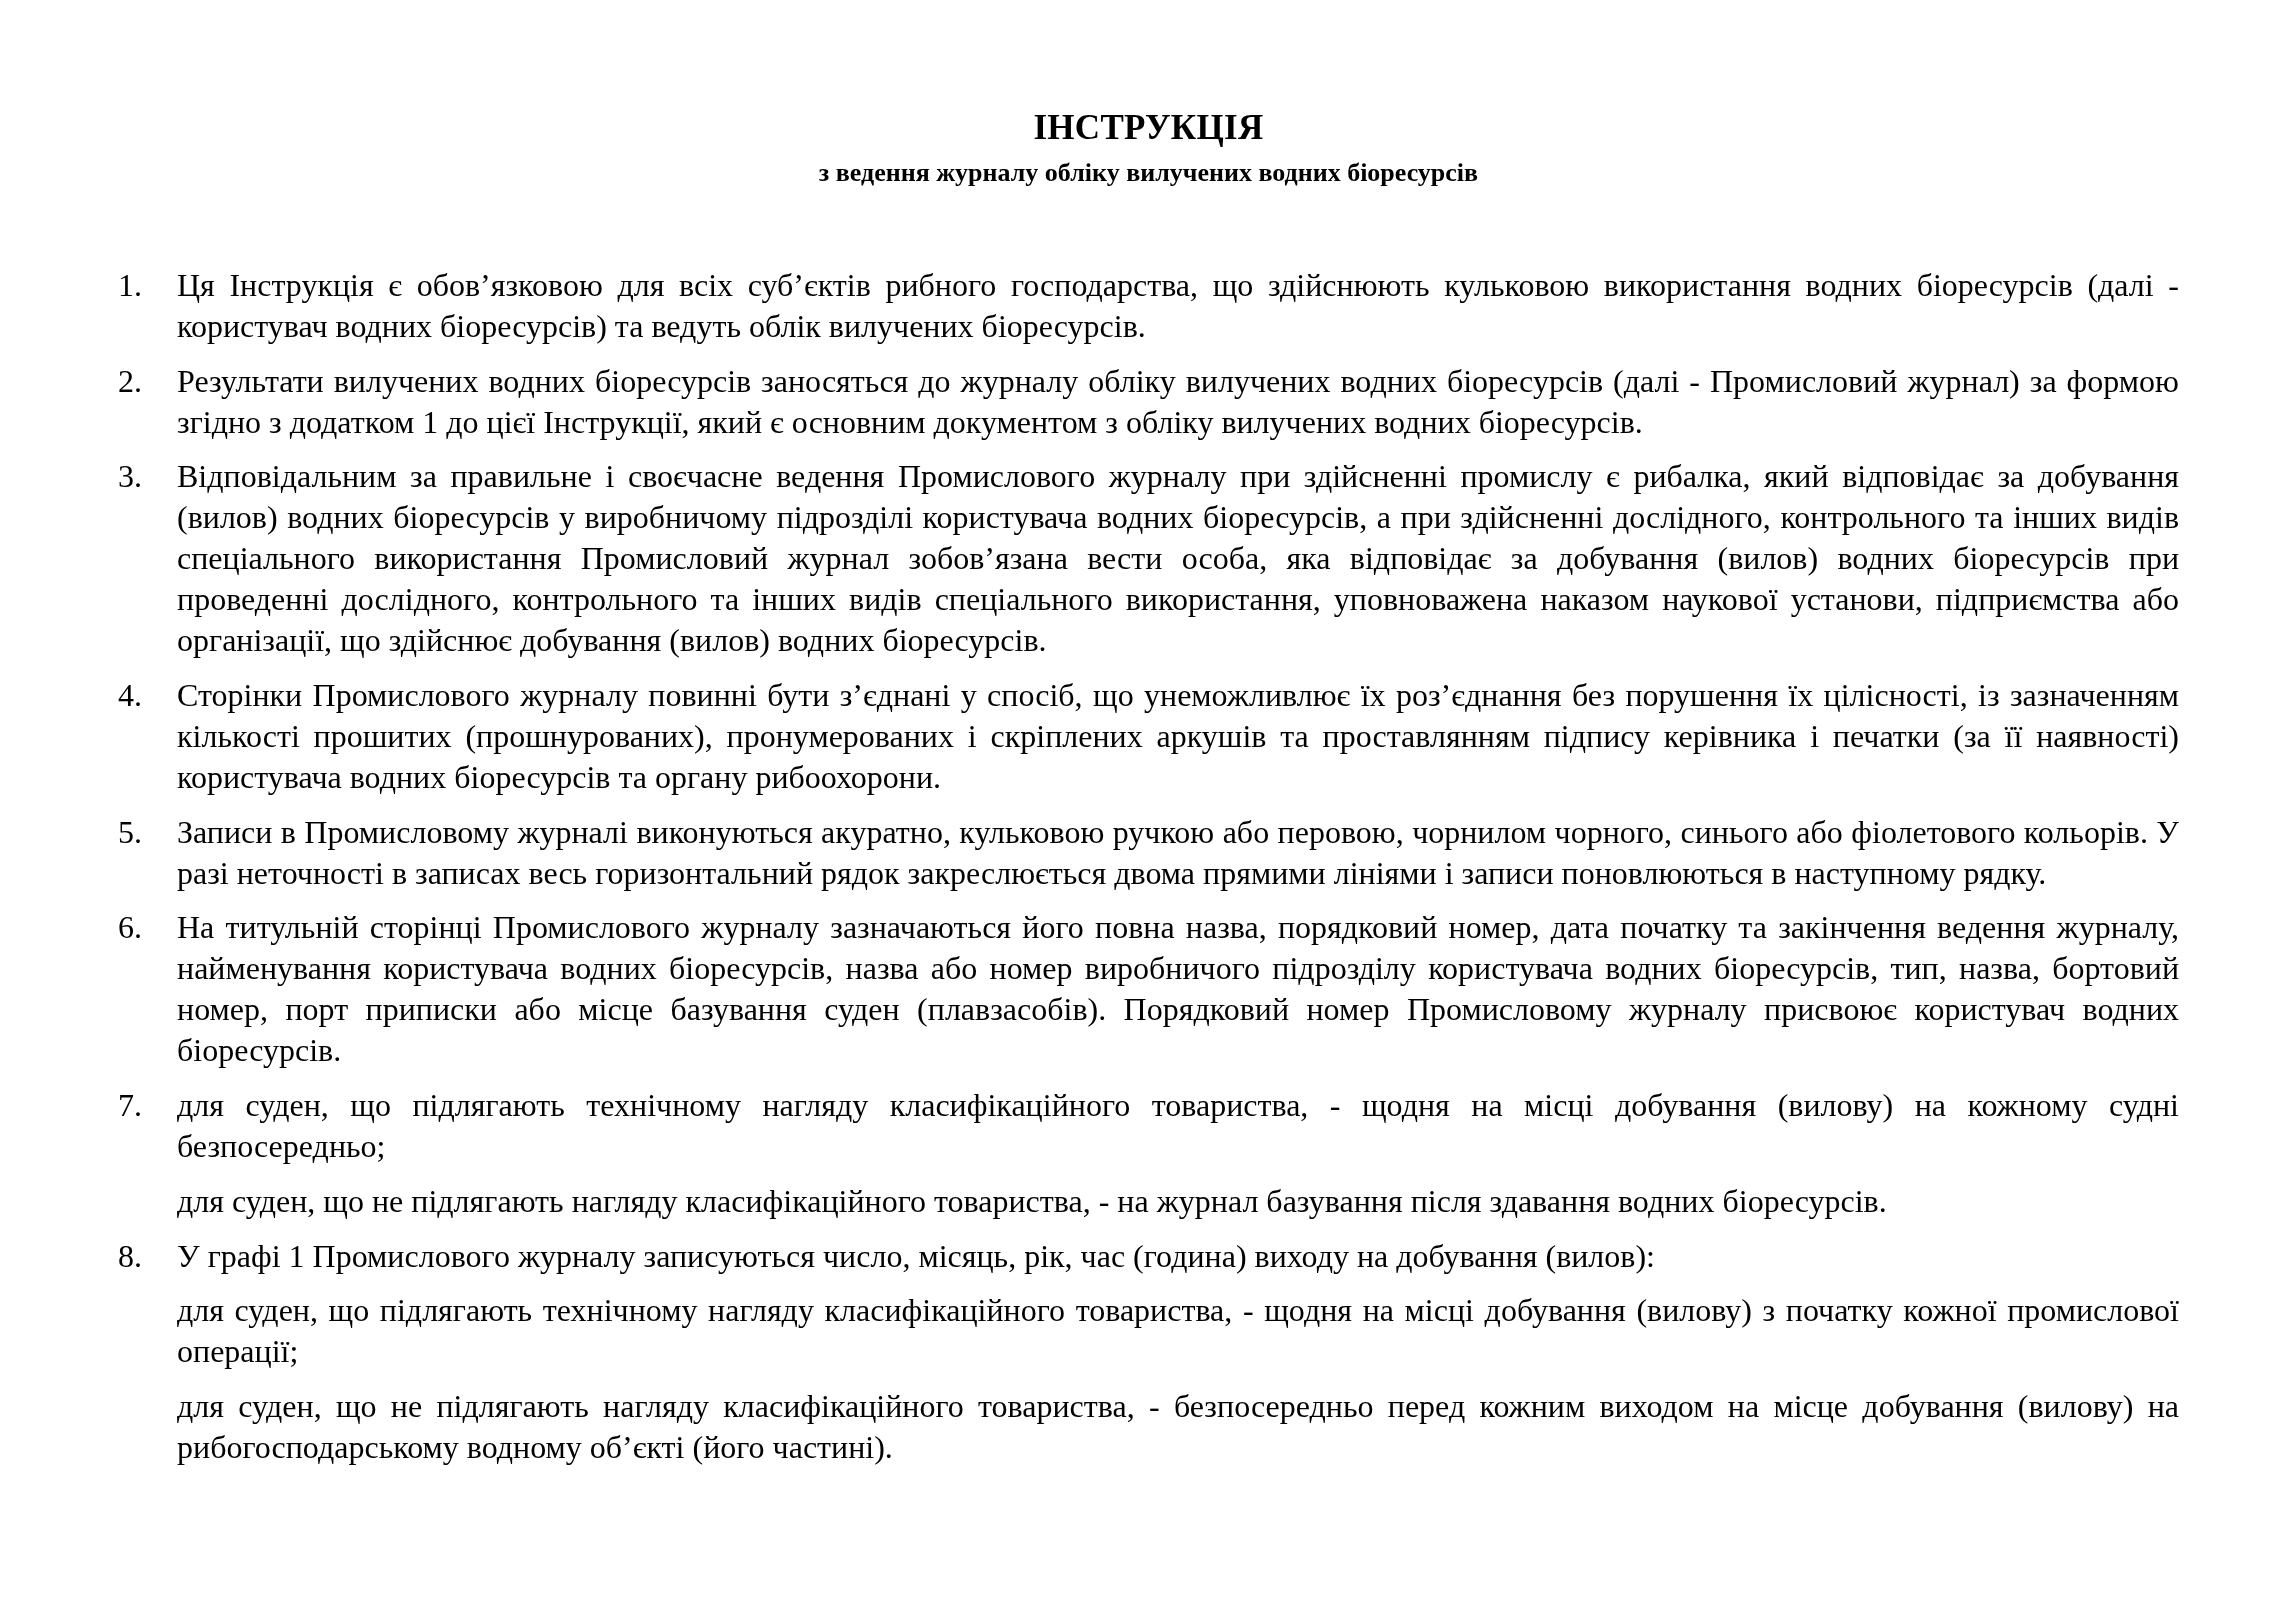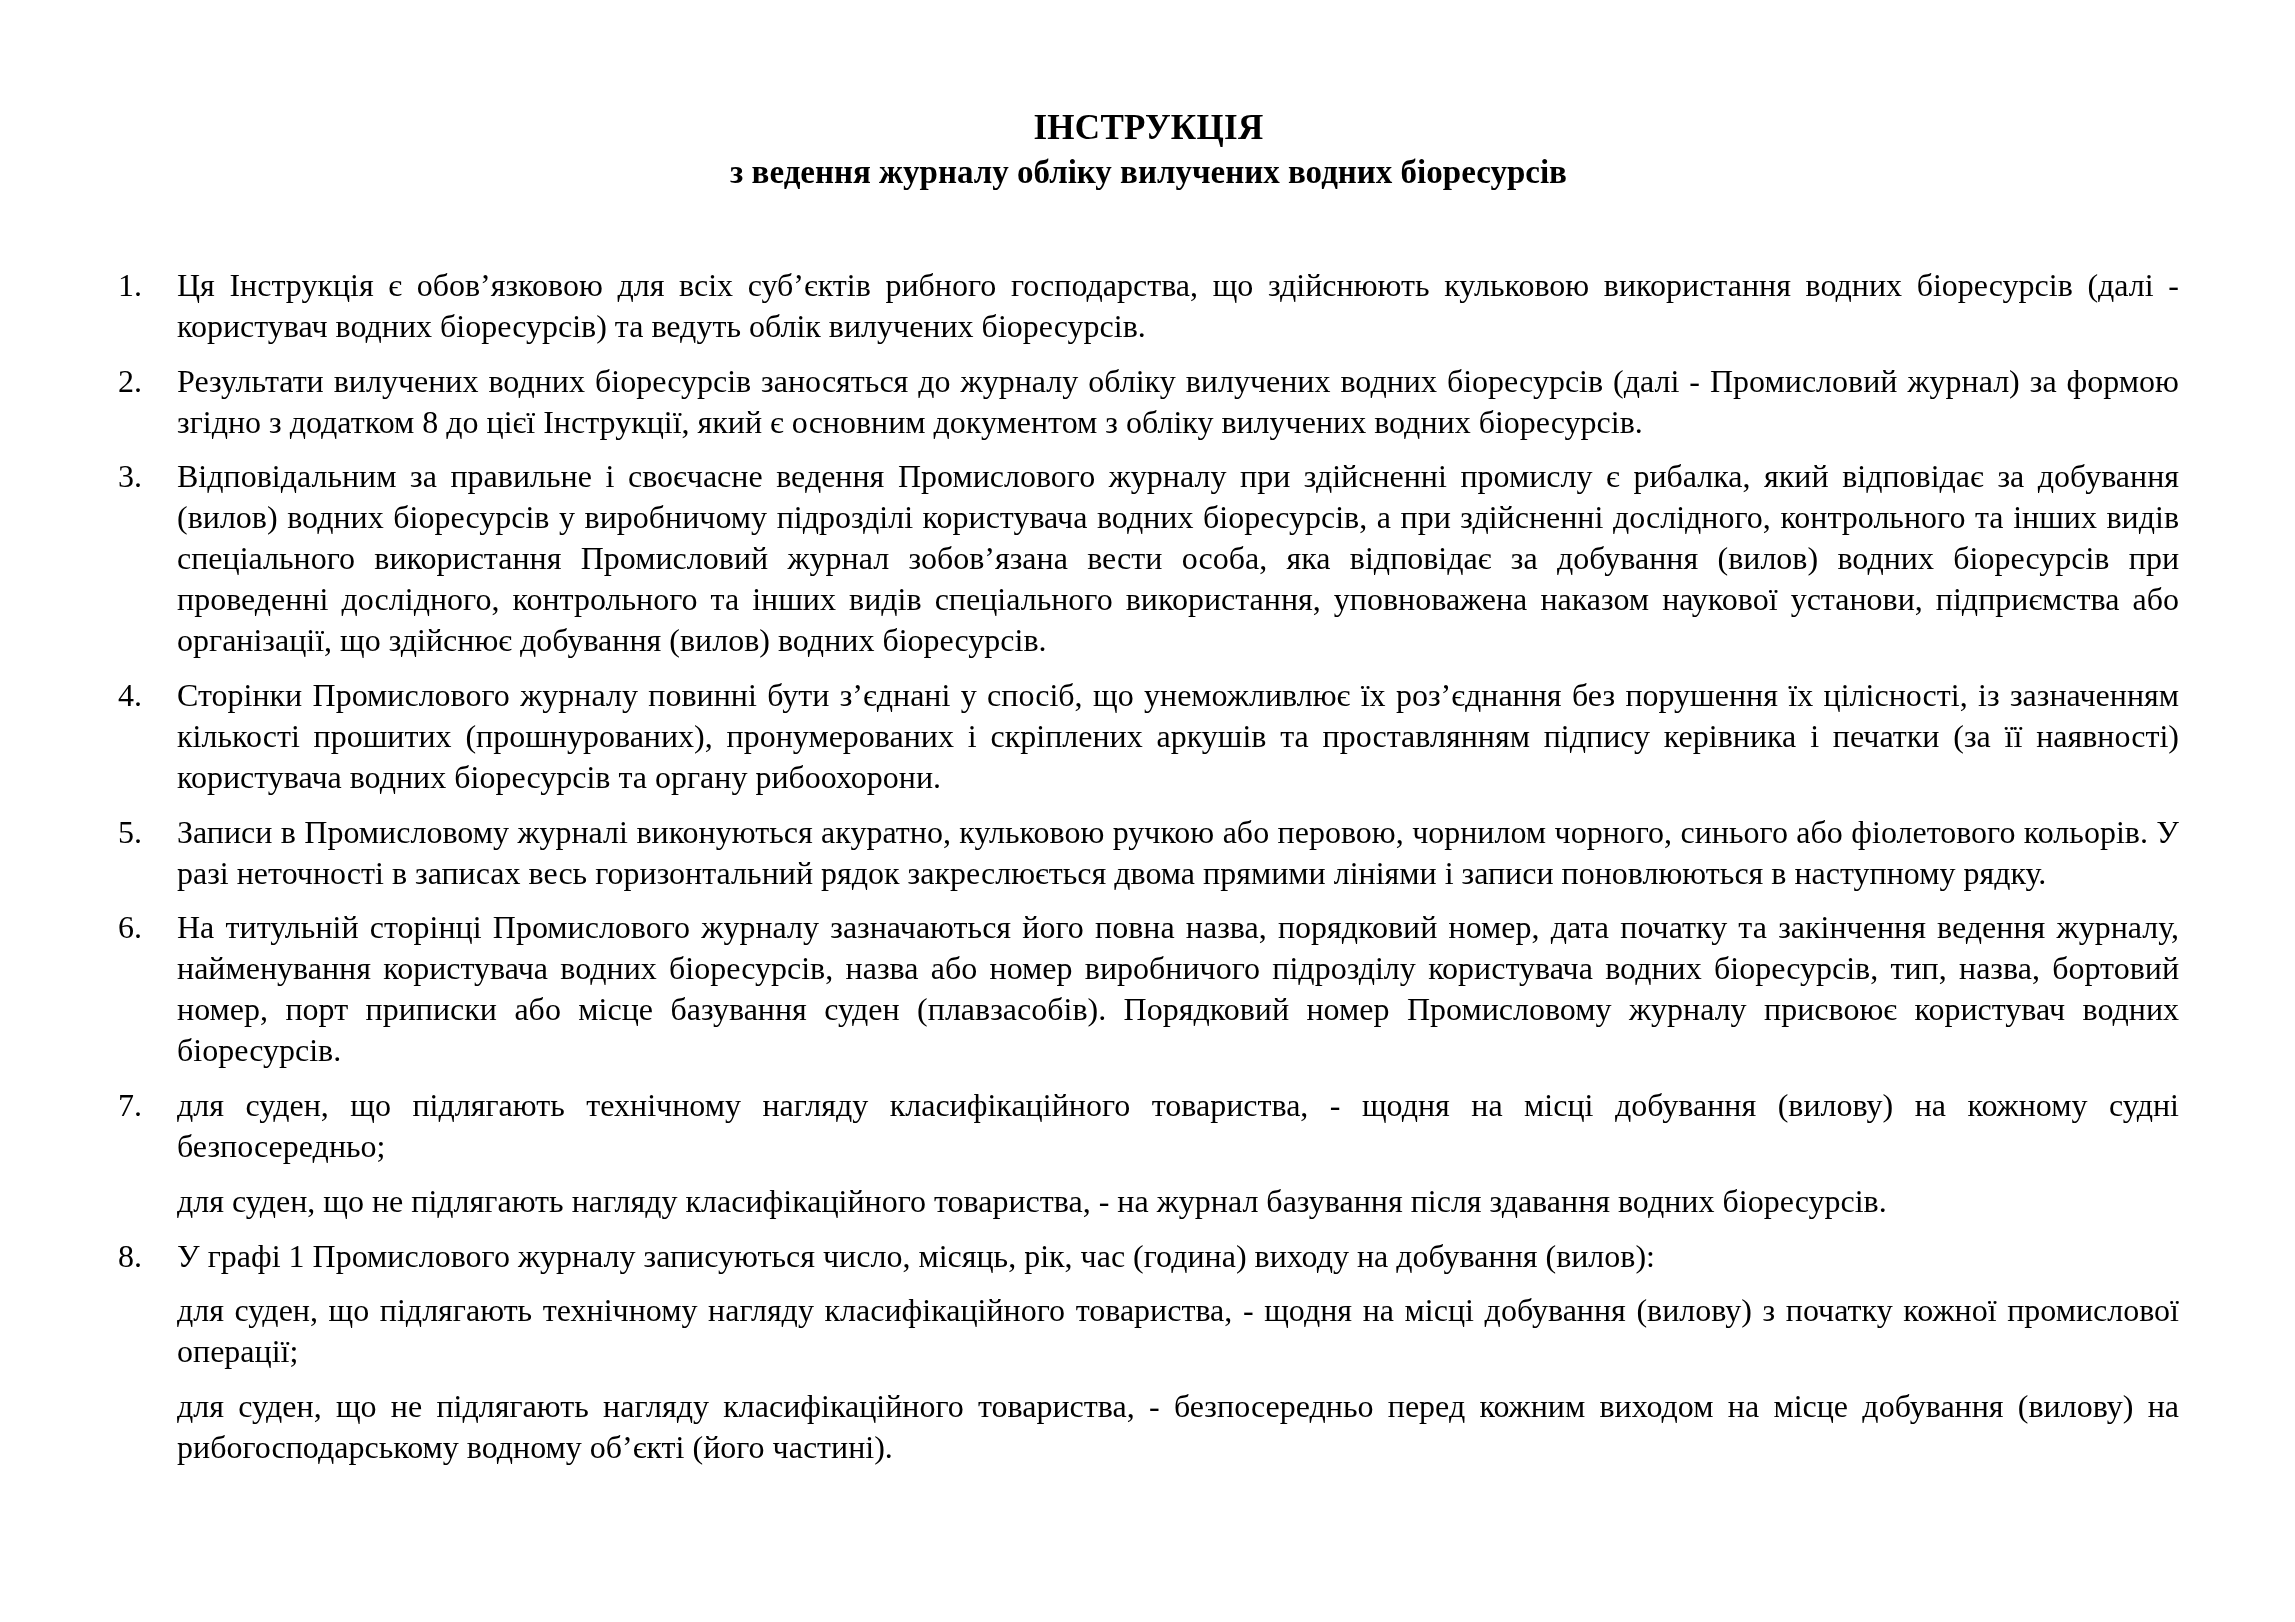--- a/index.html
+++ b/index.html
@@ -25,21 +25,21 @@
     margin-bottom: 71px;
   }
   .doc-title {
     font-weight: bold;
     font-size: 35px;
     line-height: 46px;
     letter-spacing: 0.3px;
   }
   .doc-subtitle {
     font-weight: bold;
-    font-size: 33px;
+    font-size: 26px;
     line-height: 43px;
   }
   .list {
     font-size: 32px;
     line-height: 41px;
   }
   .item {
     display: flex;
     align-items: flex-start;
     margin-bottom: 13.7px;
@@ -75,21 +75,21 @@
     <div class="item">
       <div class="num">1.</div>
       <div class="body-col">
         <p>Ця Інструкція є обов’язковою для всіх суб’єктів рибного господарства, що здійснюють кульковою використання водних біоресурсів (далі - користувач водних біоресурсів) та ведуть облік вилучених біоресурсів.</p>
       </div>
     </div>
 
     <div class="item">
       <div class="num">2.</div>
       <div class="body-col">
-        <p>Результати вилучених водних біоресурсів заносяться до журналу обліку вилучених водних біоресурсів (далі - Промисловий журнал) за формою згідно з додатком 8 до цієї Інструкції, який є основним документом з обліку вилучених водних біоресурсів.</p>
+        <p>Результати вилучених водних біоресурсів заносяться до журналу обліку вилучених водних біоресурсів (далі - Промисловий журнал) за формою згідно з додатком 1 до цієї Інструкції, який є основним документом з обліку вилучених водних біоресурсів.</p>
       </div>
     </div>
 
     <div class="item">
       <div class="num">3.</div>
       <div class="body-col">
         <p>Відповідальним за правильне і своєчасне ведення Промислового журналу при здійсненні промислу є рибалка, який відповідає за добування (вилов) водних біоресурсів у виробничому підрозділі користувача водних біоресурсів, а при здійсненні дослідного, контрольного та інших видів спеціального використання Промисловий журнал зобов’язана вести особа, яка відповідає за добування (вилов) водних біоресурсів при проведенні дослідного, контрольного та інших видів спеціального використання, уповноважена наказом наукової установи, підприємства або організації, що здійснює добування (вилов) водних біоресурсів.</p>
       </div>
     </div>
 

